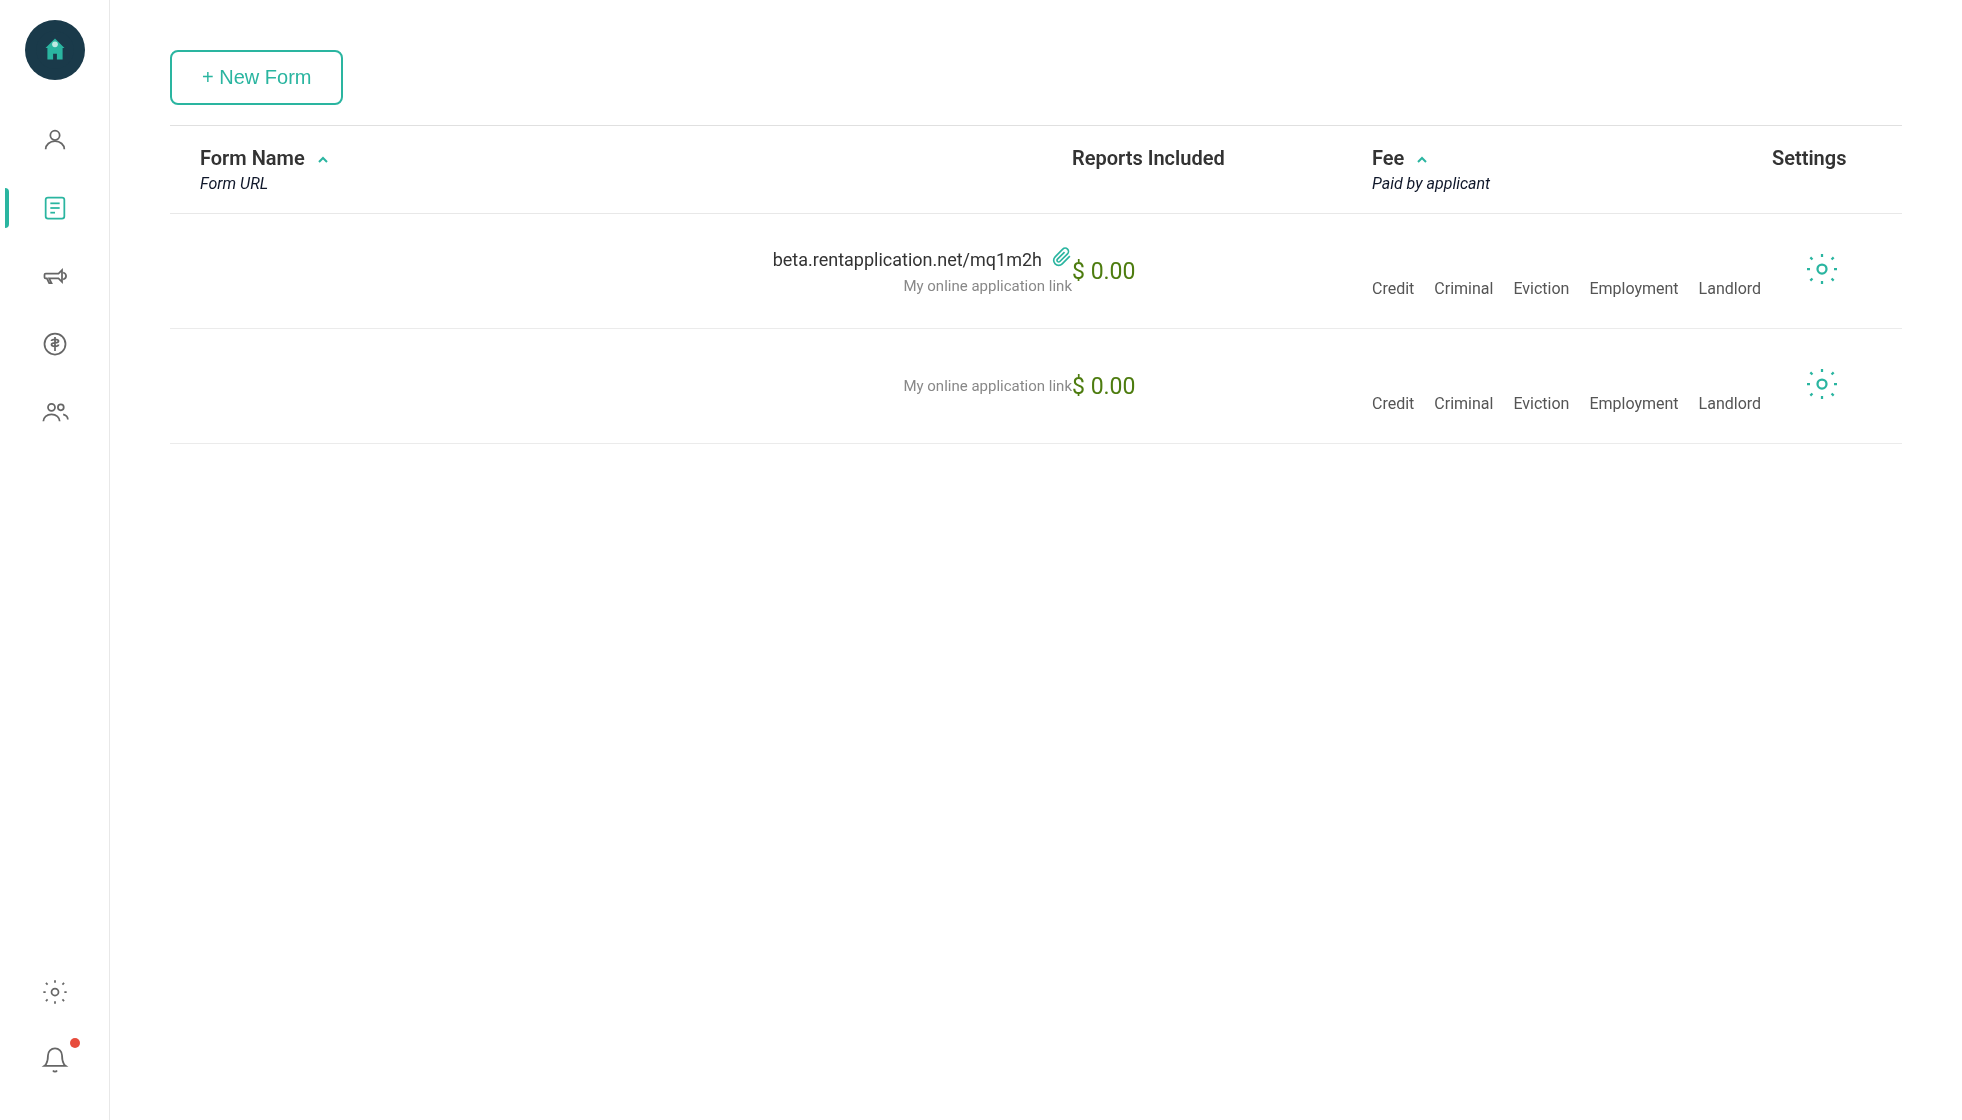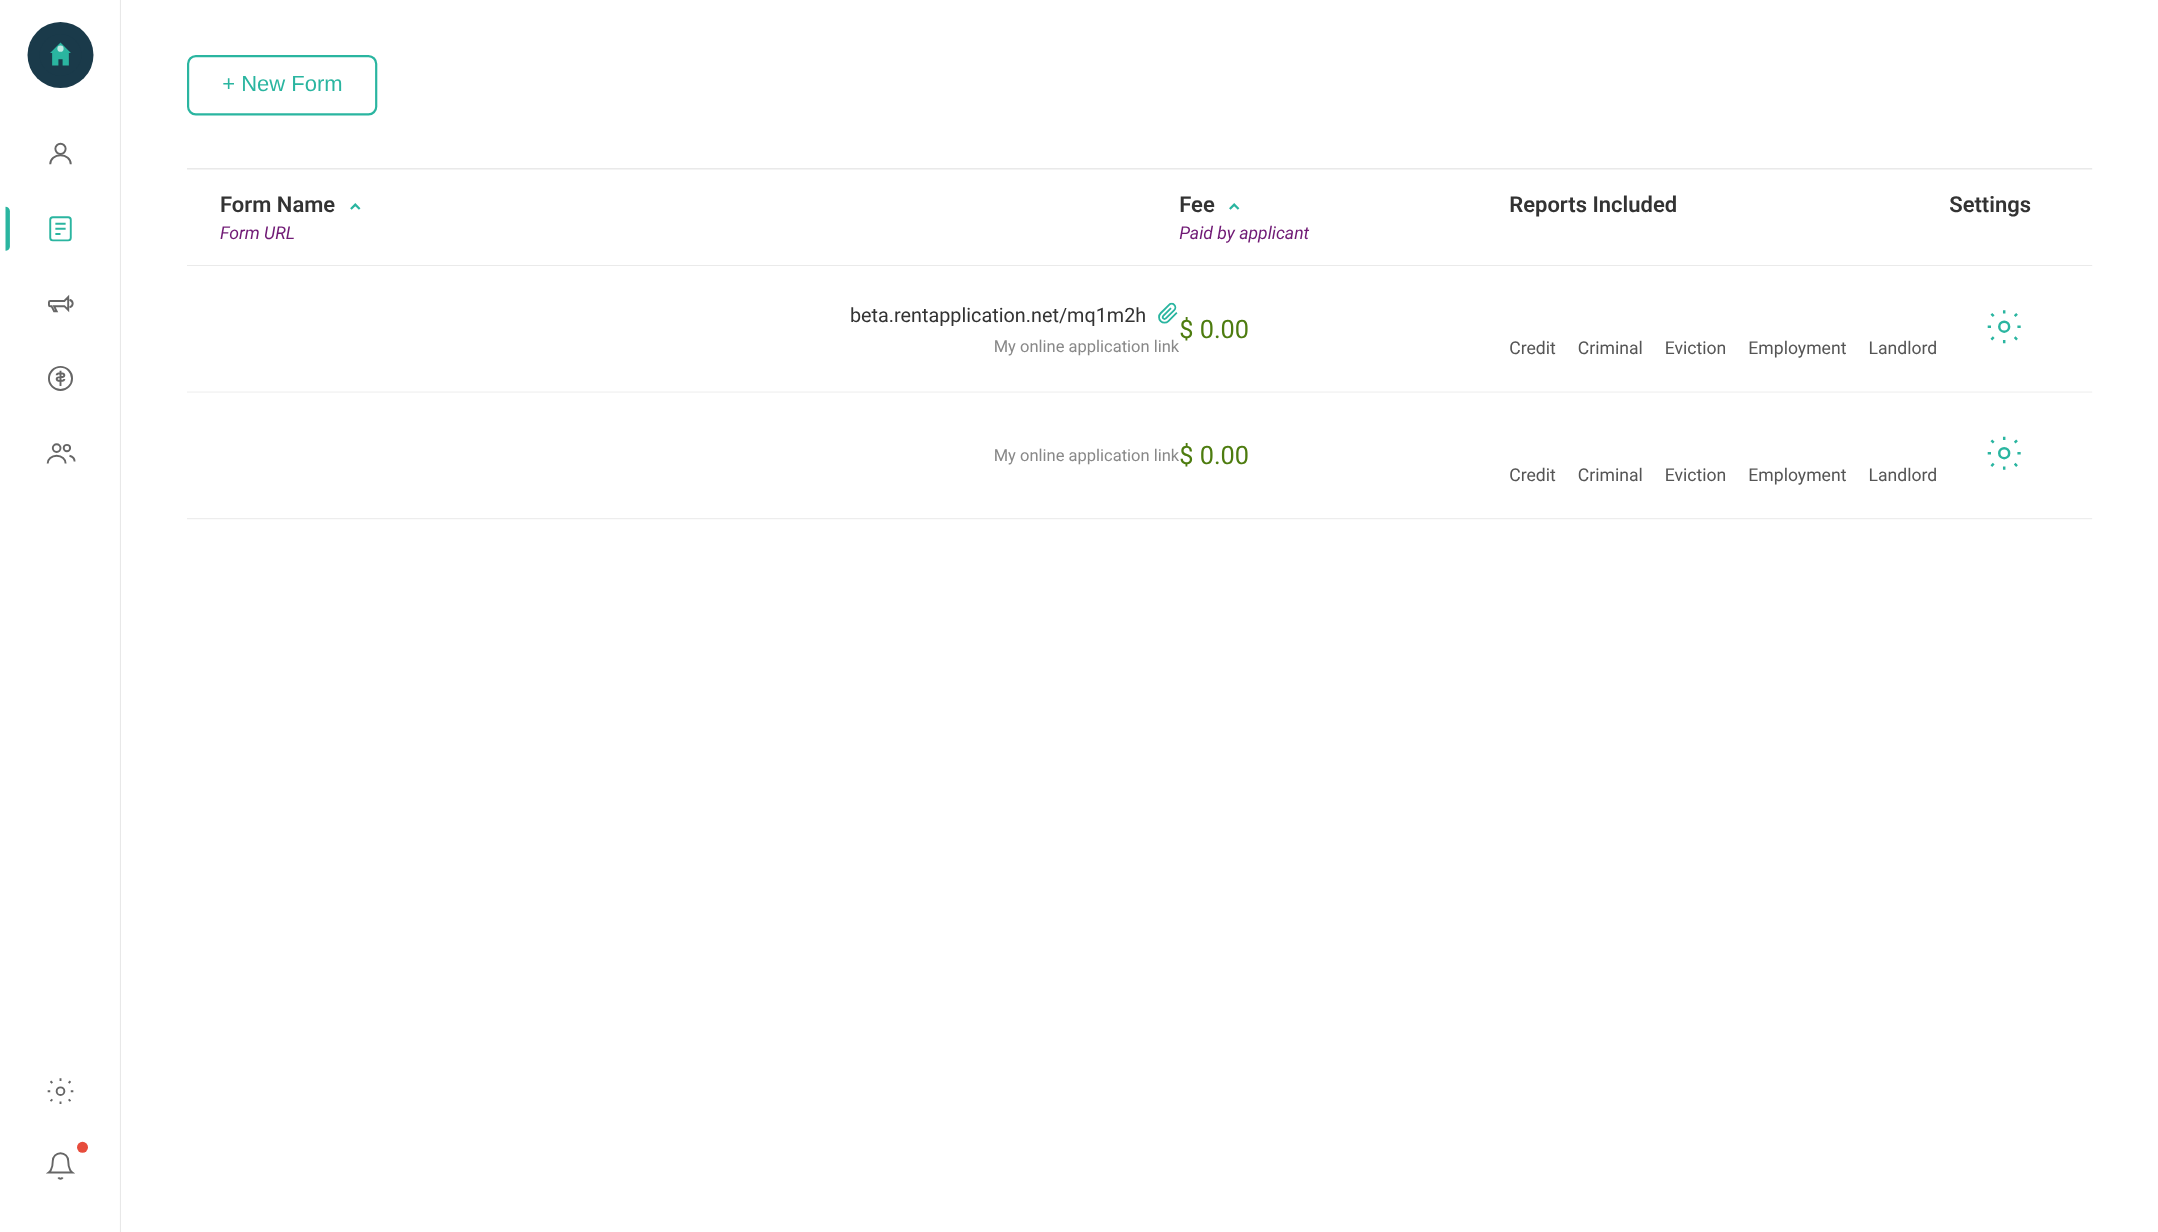--- a/index.html
+++ b/index.html
@@ -122,21 +122,21 @@
       align-items: center;
       gap: 10px;
       border: 2px solid #2ab5a0;
       background: white;
       color: #2ab5a0;
       padding: 14px 30px;
       border-radius: 8px;
       font-size: 20px;
       font-weight: 500;
       cursor: pointer;
-      margin-bottom: 48px;
+      margin-bottom: 20px;
     }
 
     .divider {
       height: 1px;
       background: #e0e0e0;
       margin-bottom: 0;
       width: 100%;
     }
 
     
@@ -150,21 +150,21 @@
     .table-header-cell {
       font-size: 20px;
       font-weight: 600;
       color: #333;
     }
 
     .table-header-cell .sub {
       font-size: 16px;
       font-style: italic;
       font-weight: 400;
-      color: #701a75;
+      color: #0f172a;
       display: block;
       margin-top: 4px;
     }
 
     .sort-icon {
       display: inline-flex;
       flex-direction: column;
       margin-left: 6px;
       vertical-align: middle;
     }
@@ -323,30 +323,30 @@
   <div class="table-header">
     <div class="table-header-cell">
       <span>Form Name</span>
       <span class="sort-icon">
         <svg viewBox="0 0 14 14" fill="none" stroke="#2ab5a0" stroke-width="2">
           <polyline points="3,9 7,5 11,9"></polyline>
         </svg>
       </span>
       <span class="sub">Form URL</span>
     </div>
+    <div class="table-header-cell">Reports Included</div>
     <div class="table-header-cell">
       <span>Fee</span>
       <span class="sort-icon">
         <svg viewBox="0 0 14 14" fill="none" stroke="#2ab5a0" stroke-width="2">
           <polyline points="3,9 7,5 11,9"></polyline>
         </svg>
       </span>
       <span class="sub">Paid by applicant</span>
     </div>
-    <div class="table-header-cell">Reports Included</div>
     <div class="table-header-cell">Settings</div>
   </div>
 
   <div id="table-body">
       <div class="table-row">
         <div class="form-url-cell">
           <div class="form-url-link">
             <span>beta.rentapplication.net/mq1m2h</span>
             <span class="clip-icon"><svg width="20" height="20" viewBox="0 0 24 24" fill="none" stroke="#2ab5a0" stroke-width="2">
     <path d="M21.44 11.05l-9.19 9.19a6 6 0 01-8.49-8.49l9.19-9.19a4 4 0 015.66 5.66l-9.2 9.19a2 2 0 01-2.83-2.83l8.49-8.48"></path>

